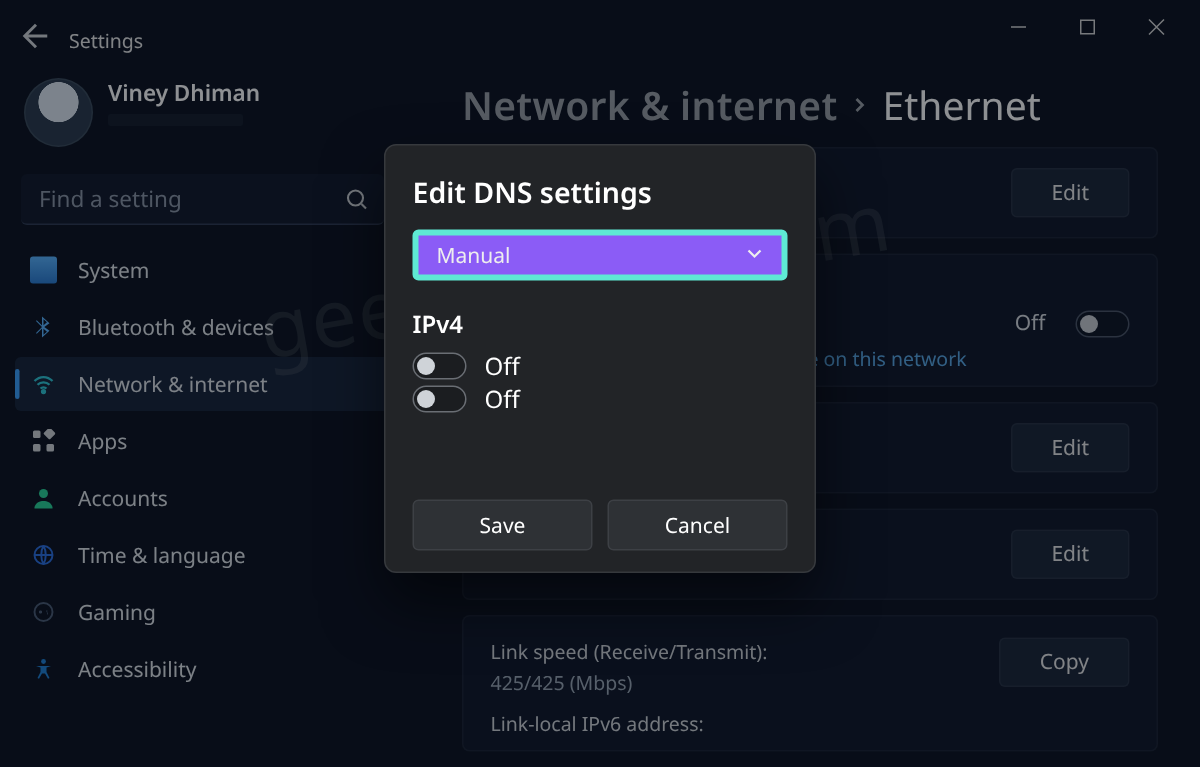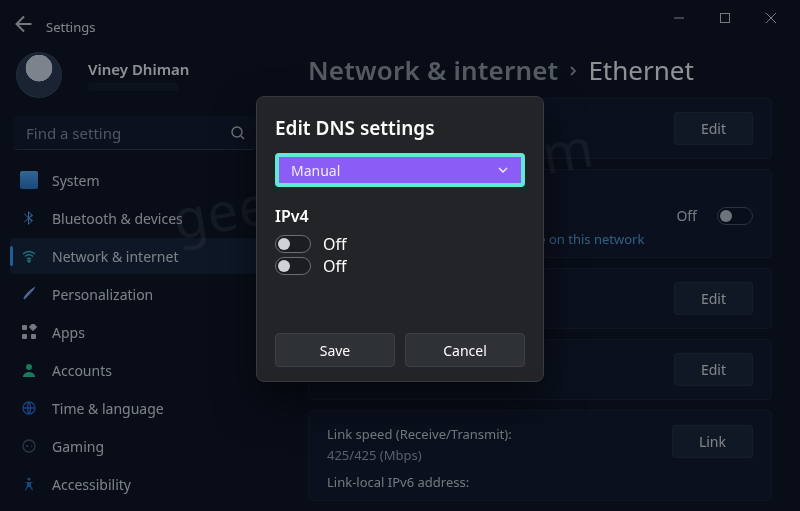--- a/index.html
+++ b/index.html
@@ -15,21 +15,21 @@
     height: 36px; display: flex; align-items: flex-end; padding: 0 6px 0 12px;
   }
   .titlebar .back { width: 24px; height: 24px; display:flex; align-items:center; justify-content:center; color:#cfd3d8; }
   .titlebar .title { margin-left: 10px; font-size: 13px; color:#e6e6e6; font-weight: 400; }
   .titlebar .spacer { flex: 1; }
   .win-btn { width: 46px; height: 36px; display:flex; align-items:center; justify-content:center; color:#d6d6d6; }
   .win-btn svg { width: 12px; height: 12px; }
   
   .workspace { display:flex; height: calc(511px - 36px); }
   .sidebar { width: 270px; padding: 10px 10px 0 10px; display:flex; flex-direction:column; }
-  .user-row { display:flex; align-items:center; gap:26px; padding: 6px 6px 14px 6px; }
+  .user-row { display:flex; align-items:flex-start; gap:10px; padding: 6px 6px 14px 6px; }
   .avatar {
     width: 46px; height: 46px; border-radius: 50%;
     background: radial-gradient(circle at 50% 35%, #dfe8f2 0 35%, #2a3a4d 36% 100%);
     box-shadow: 0 0 0 1px rgba(255,255,255,.08) inset;
   }
   .user-name { font-size: 15px; font-weight: 600; color:#fff; }
   .user-sub { width: 90px; height: 8px; background:#1a2434; border-radius:2px; margin-top:4px; opacity:.6; }
   .search-wrap { position: relative; margin: 4px 4px 10px 4px; }
   .search-input {
     width: 100%; height: 34px; background:#12192a; border:none; border-bottom:1px solid #2e3a52;
@@ -187,28 +187,20 @@
       <div class="sb-item active">
         <span class="sb-icon network">
           <svg viewBox="0 0 16 16" fill="none" stroke="currentColor" stroke-width="1.5">
               <path d="M2 6c3.5-3.5 8.5-3.5 12 0M4 8.5c2.2-2.2 5.8-2.2 8 0M6 11c1.1-1.1 2.9-1.1 4 0"></path>
               <circle cx="8" cy="13" r="1" fill="currentColor"></circle>
             </svg>
         </span>
         <span>Network &amp; internet</span>
       </div>
       <div class="sb-item">
-        <span class="sb-icon personalization">
-          <svg viewBox="0 0 16 16" fill="none" stroke="currentColor" stroke-width="1.3">
-              <path d="M3 13c1-3 2-4 4-6s4-4 6-5c-1 2-3 4-5 6s-3 3-5 5z"></path>
-            </svg>
-        </span>
-        <span>Personalization</span>
-      </div>
-      <div class="sb-item">
         <span class="sb-icon apps">
           <svg viewBox="0 0 16 16" fill="currentColor">
               <rect x="1" y="1" width="5" height="5" rx="1"></rect>
               <rect x="1" y="10" width="5" height="5" rx="1"></rect>
               <rect x="10" y="10" width="5" height="5" rx="1"></rect>
               <rect x="9" y="0" width="6" height="6" rx="1" transform="rotate(45 12 3)"></rect>
             </svg>
         </span>
         <span>Apps</span>
       </div>
@@ -287,21 +279,21 @@
       <div class="grow"></div>
       <button class="pill-btn">Edit</button>
     </div>
 
     <div class="card" style="align-items:flex-start;">
       <div class="grow info-block">
         <span class="info-line">Link speed (Receive/Transmit):</span>
         <span class="info-sub">425/425 (Mbps)</span>
         <span class="info-line" style="margin-top:6px;">Link-local IPv6 address:</span>
       </div>
-      <button class="pill-btn">Link</button>
+      <button class="pill-btn">Copy</button>
     </div>
   </main>
 </div>
 
 <div class="wm">geekermag.com</div>
 
 <div class="overlay">
   <div class="modal">
     <h2>Edit DNS settings</h2>
     <div class="select">

